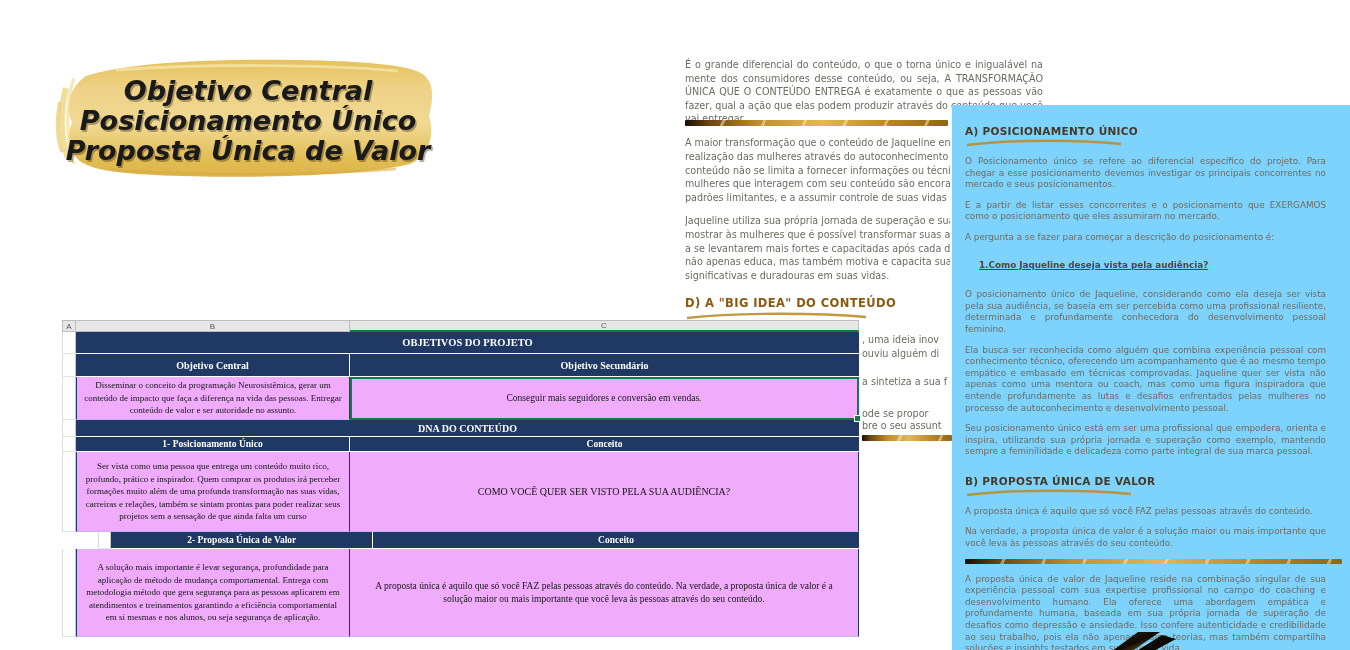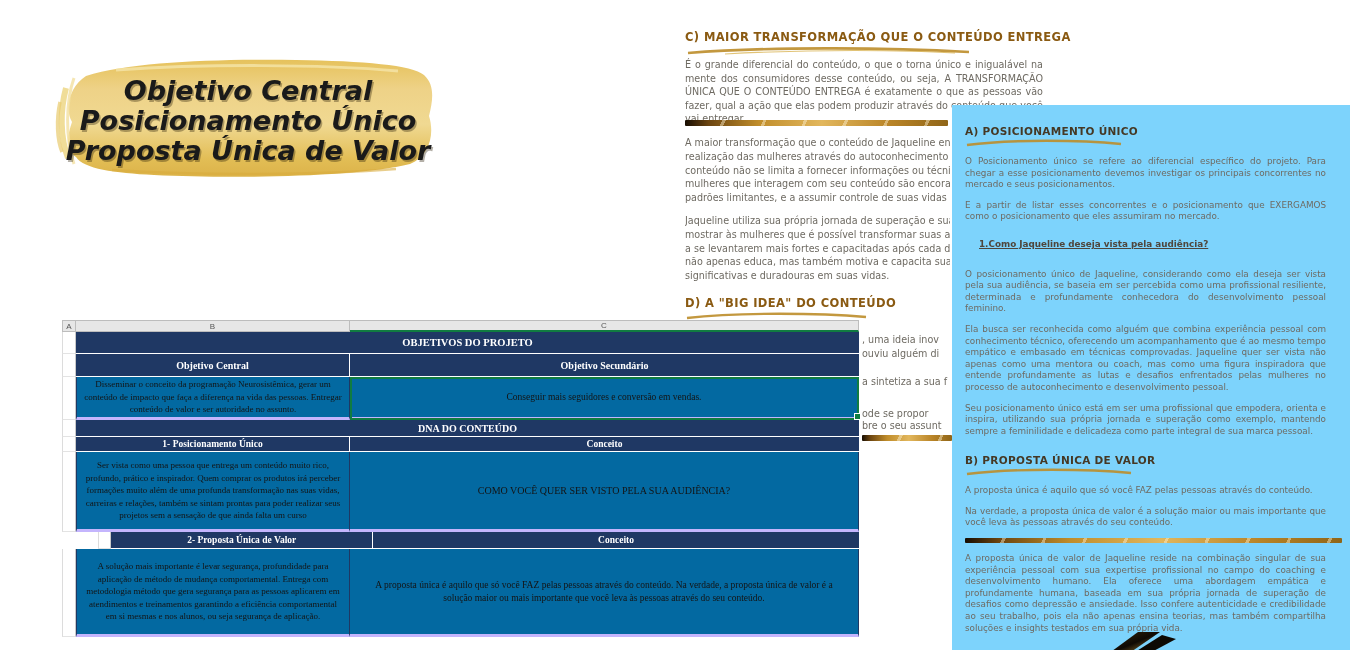--- a/index.html
+++ b/index.html
@@ -41,22 +41,22 @@
   .ch.chB{width:274px;}
   .ch.chC{width:509px;border-bottom:2px solid #107c41;}
   .trow{display:flex;}
   .cellA{width:14px;background:#fff;border-right:1px solid #c9c9c9;border-left:1px solid #dcdcdc;
     border-bottom:1px solid #e3e3e3;box-sizing:border-box;}
   .navy{background:#1f3864;color:#fff;font-weight:bold;display:flex;align-items:center;
     justify-content:center;box-sizing:border-box;border-bottom:1px solid #fff;}
   .navy.full{width:783px;}
   .navy.colB{width:274px;border-right:1px solid #fff;}
   .navy.colC{width:509px;}
-  .wcell{background:#0369a1;box-sizing:border-box;display:flex;align-items:center;justify-content:center;
-    text-align:center;color:#141414;border-bottom:3px solid #c4b5fd;}
+  .wcell{background:#f0abfc;box-sizing:border-box;display:flex;align-items:center;justify-content:center;
+    text-align:center;color:#141414;border-bottom:1px solid #c4b5fd;}
   .wcell.colB{width:274px;border-left:1px solid #1f3864;border-right:1px solid #1f3864;
     font-size:9px;line-height:12.4px;padding:2px 7px;}
   .wcell.colC{width:509px;border-right:1px solid #1f3864;font-size:9.5px;line-height:13px;padding:2px 12px;position:relative;}
   .sel{outline:2px solid #107c41;outline-offset:-2px;}
   .handle{position:absolute;right:-3px;bottom:-3px;width:5px;height:5px;background:#107c41;
     border:1px solid #fff;z-index:3;}
 </style>
 </head>
 <body>
 
@@ -82,27 +82,20 @@
       <path d="M64,18 C150,12 268,12 346,19" stroke="#f6e7ae" stroke-width="3" opacity=".75" fill="none"></path>
       <path d="M60,118 C150,124 270,123 344,117" stroke="#d8ab3e" stroke-width="2.5" opacity=".6" fill="none"></path>
     </svg>
     <div class="banner-text">
       <div>Objetivo Central</div>
       <div>Posicionamento Único</div>
       <div>Proposta Única de Valor</div>
     </div>
   </div>
 
-  <div style="position:absolute;left:685px;top:30px;">
-    <div class="h-gold">C) MAIOR TRANSFORMAÇÃO QUE O CONTEÚDO ENTREGA</div>
-    <svg class="swoosh" width="290" height="10" viewBox="0 0 290 10">
-      <path d="M3,7 C90,0 210,2 284,6" stroke="#bd8d2a" stroke-width="2.6" fill="none" opacity=".9"></path>
-      <path d="M40,8 C130,3 220,4 270,7" stroke="#d4a93c" stroke-width="1.2" fill="none" opacity=".7"></path>
-    </svg>
-  </div>
   <div class="center-p" style="position:absolute;left:685px;top:58px;width:358px;">É o grande diferencial do conteúdo, o que o torna único e inigualável na mente dos consumidores desse conteúdo, ou seja, A TRANSFORMAÇÃO ÚNICA QUE O CONTEÚDO ENTREGA é exatamente o que as pessoas vão fazer, qual a ação que elas podem produzir através do conteúdo que você vai entregar.</div>
   <div class="gold-bar" style="position:absolute;left:685px;top:120px;width:263px;"></div>
 
   <div style="position:absolute;left:685px;top:136px;width:265px;">
     <div class="cut-line">A maior transformação que o conteúdo de Jaqueline entrega é</div>
     <div class="cut-line">realização das mulheres através do autoconhecimento e de</div>
     <div class="cut-line">conteúdo não se limita a fornecer informações ou técnicas; ele</div>
     <div class="cut-line">mulheres que interagem com seu conteúdo são encorajadas</div>
     <div class="cut-line">padrões limitantes, e a assumir controle de suas vidas e emoções.</div>
   </div>
@@ -182,20 +175,21 @@
   <div class="panel">
     <div class="panel-inner">
       <div>
         <div class="h-dark">A) POSICIONAMENTO ÚNICO</div>
         <svg class="swoosh" width="160" height="9" viewBox="0 0 160 9">
           <path d="M2,6 C48,0 116,1 156,5" stroke="#bd8d2a" stroke-width="2.4" fill="none" opacity=".9"></path>
         </svg>
         <div style="height:8px;"></div>
         <p class="panel-p">O Posicionamento único se refere ao diferencial específico do projeto. Para chegar a esse posicionamento devemos investigar os principais concorrentes no mercado e seus posicionamentos.</p>
         <p class="panel-p">E a partir de listar esses concorrentes e o posicionamento que EXERGAMOS como o posicionamento que eles assumiram no mercado.</p>
+        <p class="panel-p">A pergunta a se fazer para começar a descrição do posicionamento é:</p>
         <div class="panel-q">1.Como Jaqueline deseja vista pela audiência?</div>
         <p class="panel-p">O posicionamento único de Jaqueline, considerando como ela deseja ser vista pela sua audiência, se baseia em ser percebida como uma profissional resiliente, determinada e profundamente conhecedora do desenvolvimento pessoal feminino.</p>
         <p class="panel-p">Ela busca ser reconhecida como alguém que combina experiência pessoal com conhecimento técnico, oferecendo um acompanhamento que é ao mesmo tempo empático e embasado em técnicas comprovadas. Jaqueline quer ser vista não apenas como uma mentora ou coach, mas como uma figura inspiradora que entende profundamente as lutas e desafios enfrentados pelas mulheres no processo de autoconhecimento e desenvolvimento pessoal.</p>
         <p class="panel-p">Seu posicionamento único está em ser uma profissional que empodera, orienta e inspira, utilizando sua própria jornada e superação como exemplo, mantendo sempre a feminilidade e delicadeza como parte integral de sua marca pessoal.</p>
       </div>
       <div style="height:8px;"></div>
       <div>
         <div class="h-dark">B) PROPOSTA ÚNICA DE VALOR</div>
         <svg class="swoosh" width="170" height="9" viewBox="0 0 170 9">
           <path d="M2,6 C52,0 124,1 166,5" stroke="#bd8d2a" stroke-width="2.4" fill="none" opacity=".9"></path>

